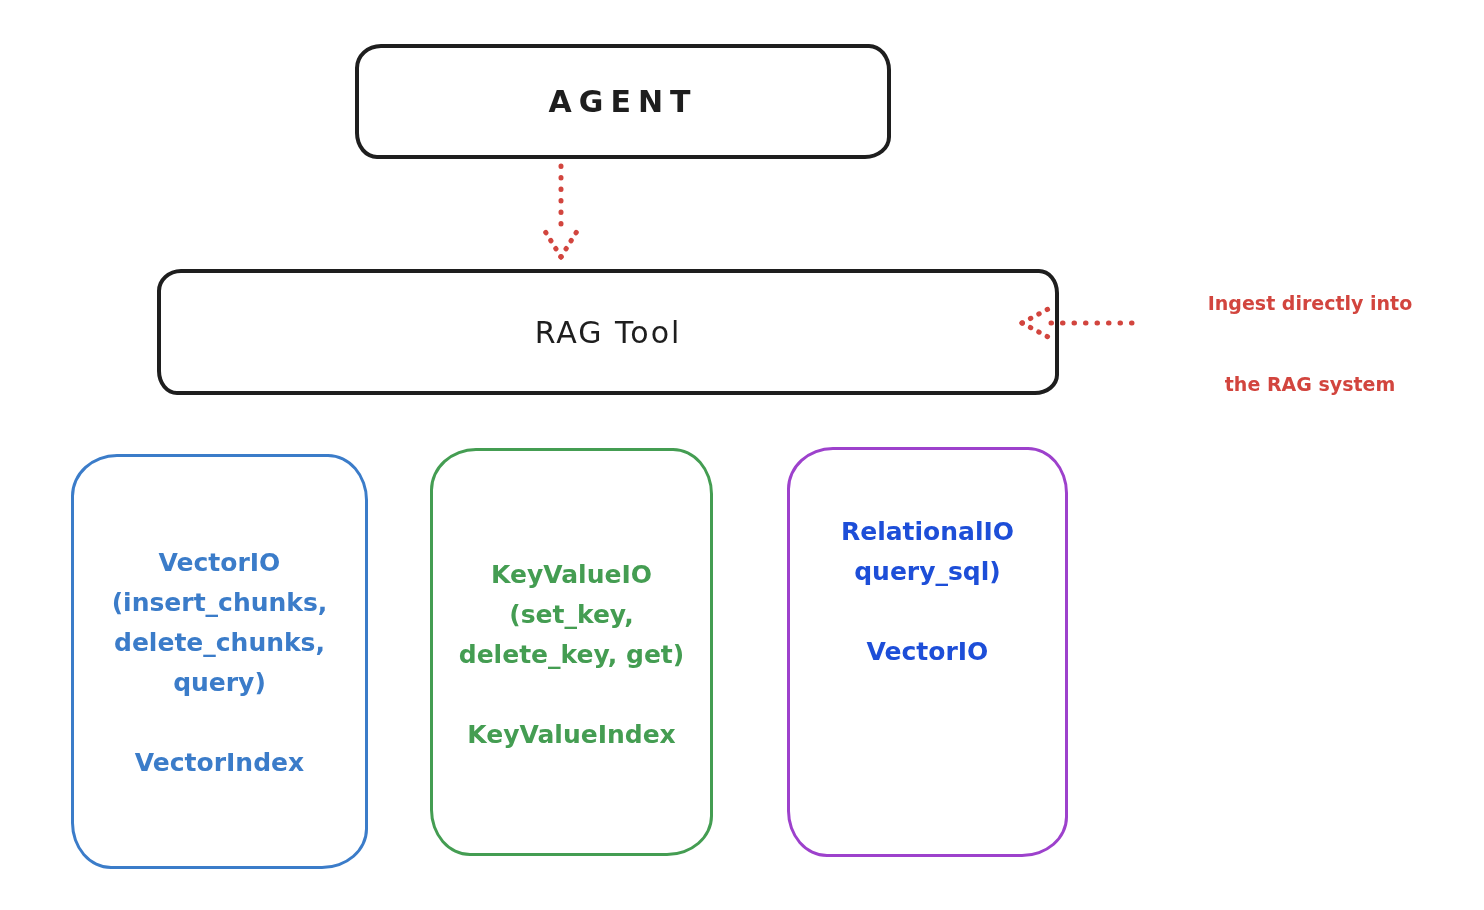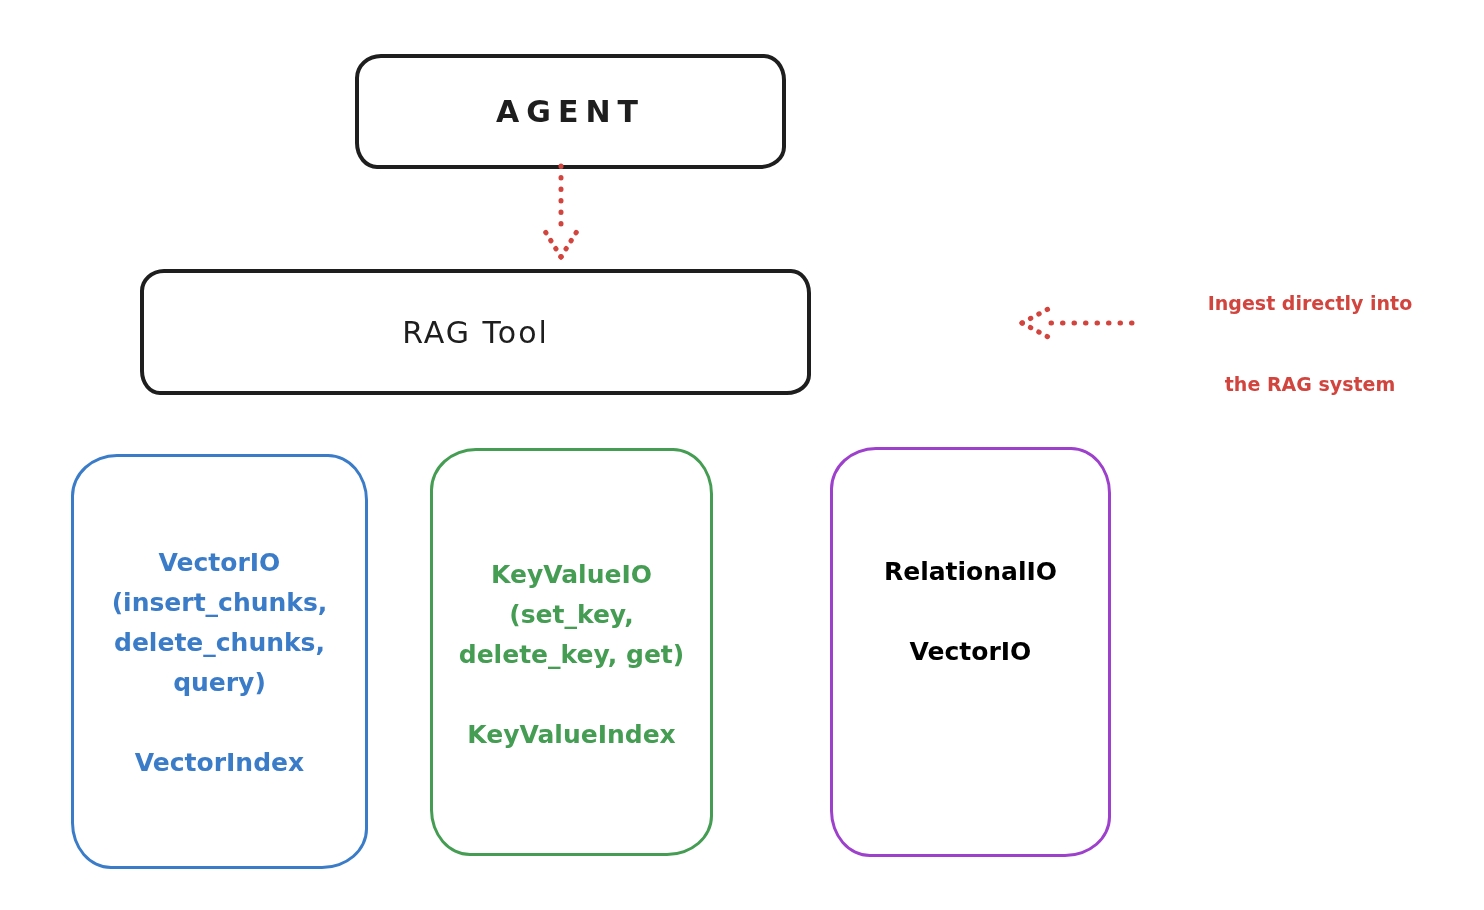--- a/index.html
+++ b/index.html
@@ -23,28 +23,28 @@
     align-items: center;
     justify-content: center;
     color: #1e1e1e;
   }
   .node-label {
     font-size: 30px;
     font-weight: 600;
     color: #1e1e1e;
   }
   #agent-node {
-    left: 355px; top: 54px;
-    width: 431px; height: 115px;
+    left: 355px; top: 44px;
+    width: 536px; height: 115px;
     border-radius: 26px 22px 26px 22px / 24px 26px 22px 26px;
   }
   #agent-node .node-label { letter-spacing: 7px; }
   #rag-node {
-    left: 140px; top: 269px;
-    width: 671px; height: 126px;
+    left: 157px; top: 269px;
+    width: 902px; height: 126px;
     border-radius: 24px 20px 24px 20px / 22px 24px 20px 24px;
   }
   #rag-node .node-label { letter-spacing: 2px; font-weight: 500; }
 
   
   #annotation {
     position: absolute;
     left: 1140px; top: 283px;
     width: 340px;
     text-align: center;
@@ -88,23 +88,22 @@
   }
   #keyvalue-box {
     left: 430px; top: 448px;
     width: 283px; height: 408px;
     border-color: #449d52; color: #449d52;
     padding-top: 104px;
   }
   #relational-box {
     left: 787px; top: 447px;
     width: 281px; height: 410px;
-    border-color: #9d41cc; color: #000000;
-    padding-top: 102px;
-    margin-left: 43px;
+    border-color: #9d41cc; color: #1d4ed8;
+    padding-top: 62px;
   }
 </style>
 </head>
 <body>
 
 <div id="canvas">
 
   <div class="node" id="agent-node">
     <span class="node-label">AGENT</span>
   </div>
@@ -145,17 +144,18 @@
       <span>KeyValueIO</span>
       <span>(set_key,</span>
       <span>delete_key, get)</span>
     </div>
     <span class="index-label">KeyValueIndex</span>
   </div>
 
   <div class="storage-box" id="relational-box">
     <div class="storage-lines">
       <span>RelationalIO</span>
+      <span>query_sql)</span>
     </div>
     <span class="index-label">VectorIO</span>
   </div>
 
 </div>
 
 </body></html>

